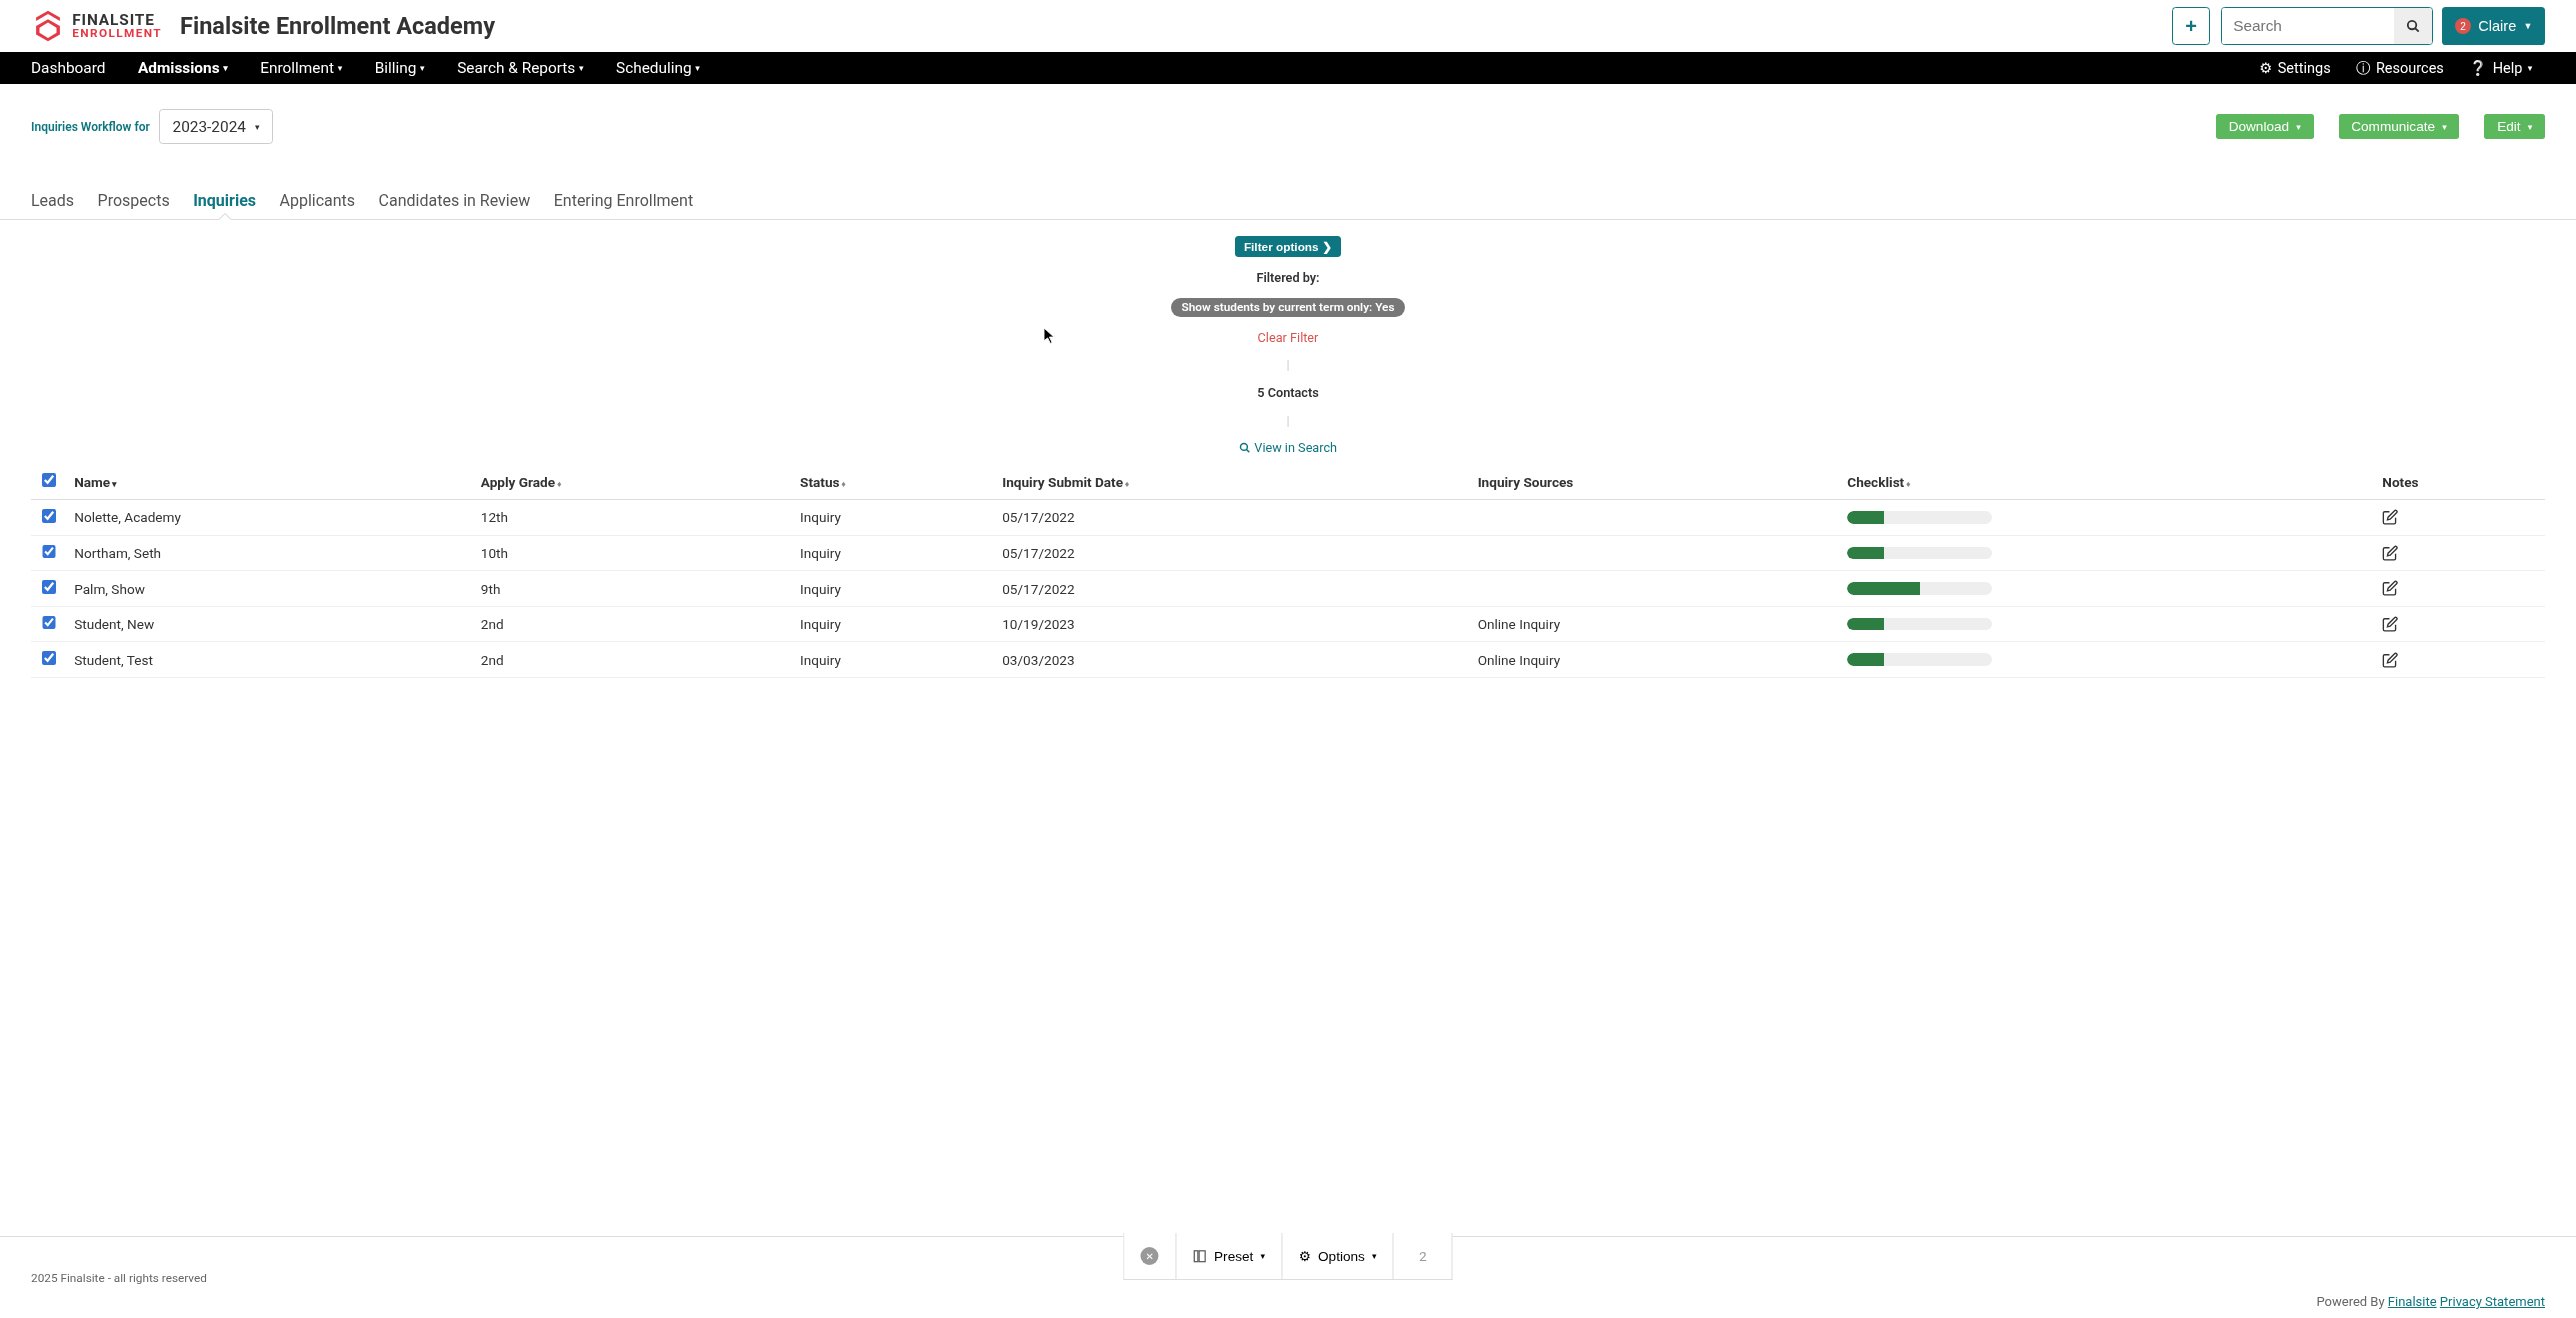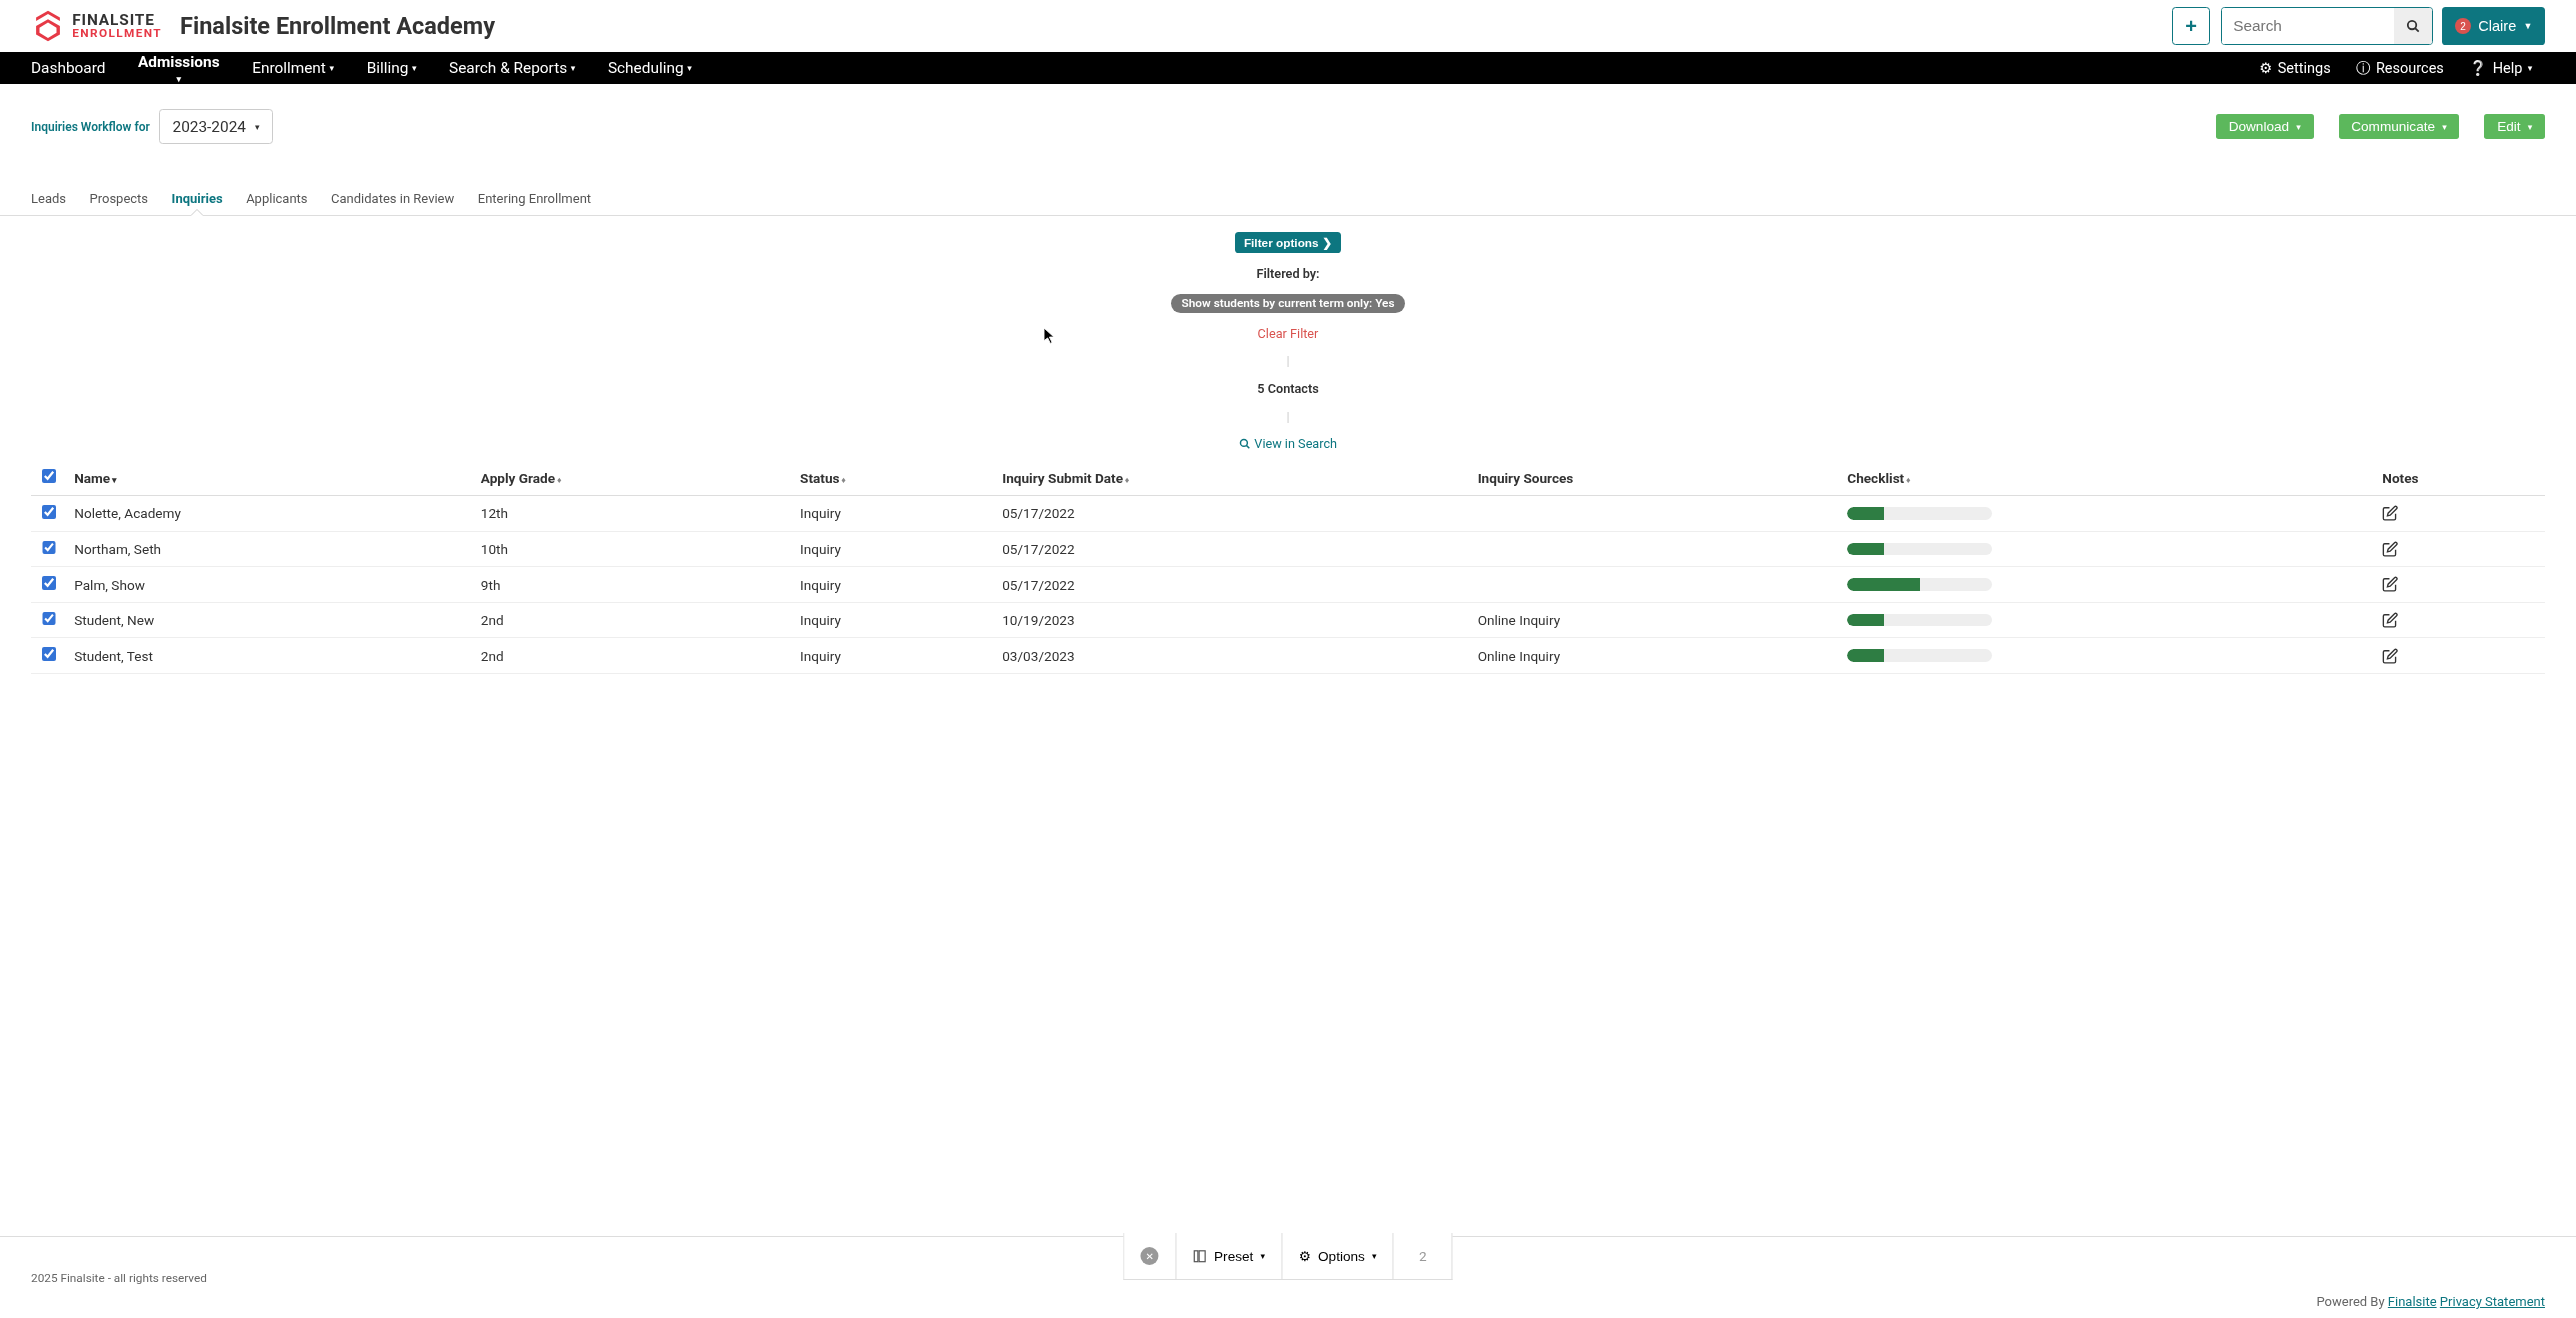--- a/index.html
+++ b/index.html
@@ -16,32 +16,32 @@
   .add-btn { width: 38px; height: 38px; border: 1.8px solid #0d7680; border-radius: 3.6px; background: #fff; color: #0d7680; font-size: 20px; font-weight: 700; cursor: pointer; margin-right: 11px; }
   .search-wrap { display: flex; border: 1.8px solid #0d7680; border-radius: 3.6px; overflow: hidden; height: 38px; margin-right: 9px; }
   .search-input { border: none; padding: 7.2px 11px; font-size: 15.4px; width: 172px; outline: none; }
   .search-btn { background: #eee; border: none; width: 38px; cursor: pointer; display: flex; align-items: center; justify-content: center; color: #333; font-size: 14.5px; }
   .user-btn { background: #0d7680; color: #fff; border: none; border-radius: 3.6px; padding: 0 12.7px; height: 38px; font-size: 14.5px; display: flex; align-items: center; gap: 7.2px; cursor: pointer; }
   .badge { background: #d9534f; color: #fff; border-radius: 50%; width: 16.3px; height: 16.3px; display: inline-flex; align-items: center; justify-content: center; font-size: 10px; }
   
   .navbar { background: #000000; color: #fff; display: flex; padding: 0 31px; height: 32px; align-items: center; }
   .nav-item { color: #fff; padding: 0 16.3px; font-size: 15.4px; cursor: pointer; display: flex; align-items: center; gap: 3.6px; }
   .nav-item.first { padding-left: 0; }
-  .nav-item.active { font-weight: 700; flex-direction: column; }
+  .nav-item.active { font-weight: 700; }
   .nav-spacer { flex: 1; }
   .nav-right { color: #fff; padding: 0 12.7px; font-size: 14.5px; cursor: pointer; display: flex; align-items: center; gap: 5.4px; }
   
   .page-head { display: flex; align-items: center; padding: 25px 31px 11px; }
   .page-title { font-size: 12px; font-weight: 600; color: #0d7680; margin-right: 9px; }
   .term-select { border: 0.9px solid #ccc; border-radius: 3.6px; padding: 7.2px 12.7px; font-size: 15.4px; background: #fff; cursor: pointer; display: flex; align-items: center; gap: 9px; }
   .action-btns { margin-left: auto; display: flex; gap: 25px; }
   .green-btn { background: #5cb85c; color: #fff; border: none; border-radius: 2.7px; padding: 5.4px 12.7px; font-size: 13.6px; cursor: pointer; display: flex; align-items: center; gap: 7.2px; }
   
   .tabs { display: flex; border-bottom: 0.9px solid #ddd; padding: 0 31px; margin-top: 27px; }
-  .tab { padding: 9px 0; margin-right: 23.5px; color: #555; cursor: pointer; font-size: 13px; position: relative; }
+  .tab { padding: 9px 0; margin-right: 23.5px; color: #555; cursor: pointer; font-size: 16px; position: relative; }
   .tab.active { color: #0d7680; font-weight: 700; }
   .tab.active::after { content: ''; position: absolute; bottom: -0.9px; left: 50%; transform: translateX(-50%); width: 0; height: 0; border-left: 6.3px solid transparent; border-right: 6.3px solid transparent; border-bottom: 6.3px solid #fff; filter: drop-shadow(0 -0.9px 0 #ccc); }
   
   .filter-bar { display: flex; align-items: center; padding: 16.3px 31px 9px; gap: 12.7px; font-size: 12.7px; flex-direction: column; }
   .filter-opts { background: #0d7680; color: #fff; border: none; border-radius: 3.6px; padding: 3.6px 9px; font-size: 11.8px; font-weight: 600; cursor: pointer; display: flex; align-items: center; gap: 3.6px; }
   .filtered-by { font-weight: 600; color: #333; }
   .filter-chip { background: #777; color: #fff; border-radius: 11px; padding: 2.7px 11px; font-size: 11.8px; font-weight: 600; }
   .clear-filter { color: #d9534f; cursor: pointer; }
   .divider { color: #ccc; }
   .contacts-count { color: #333; font-weight: 600; }

